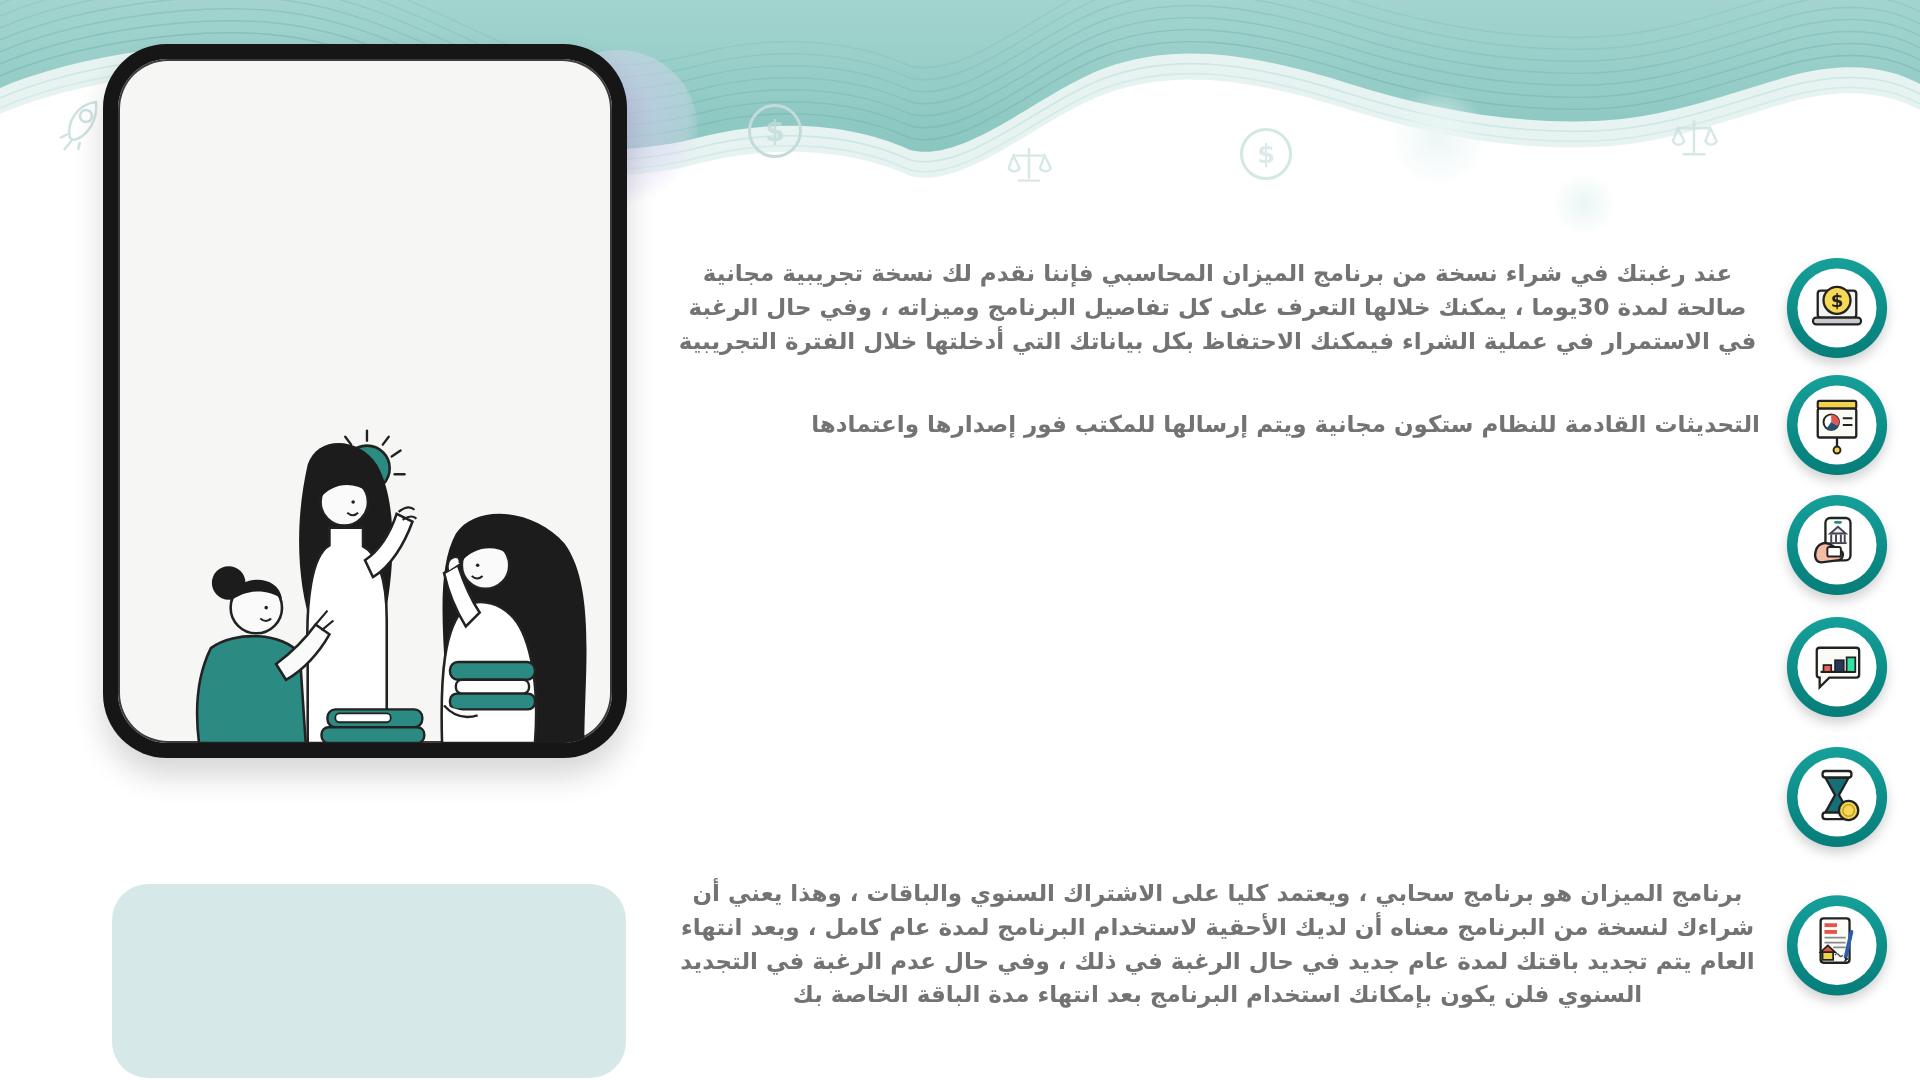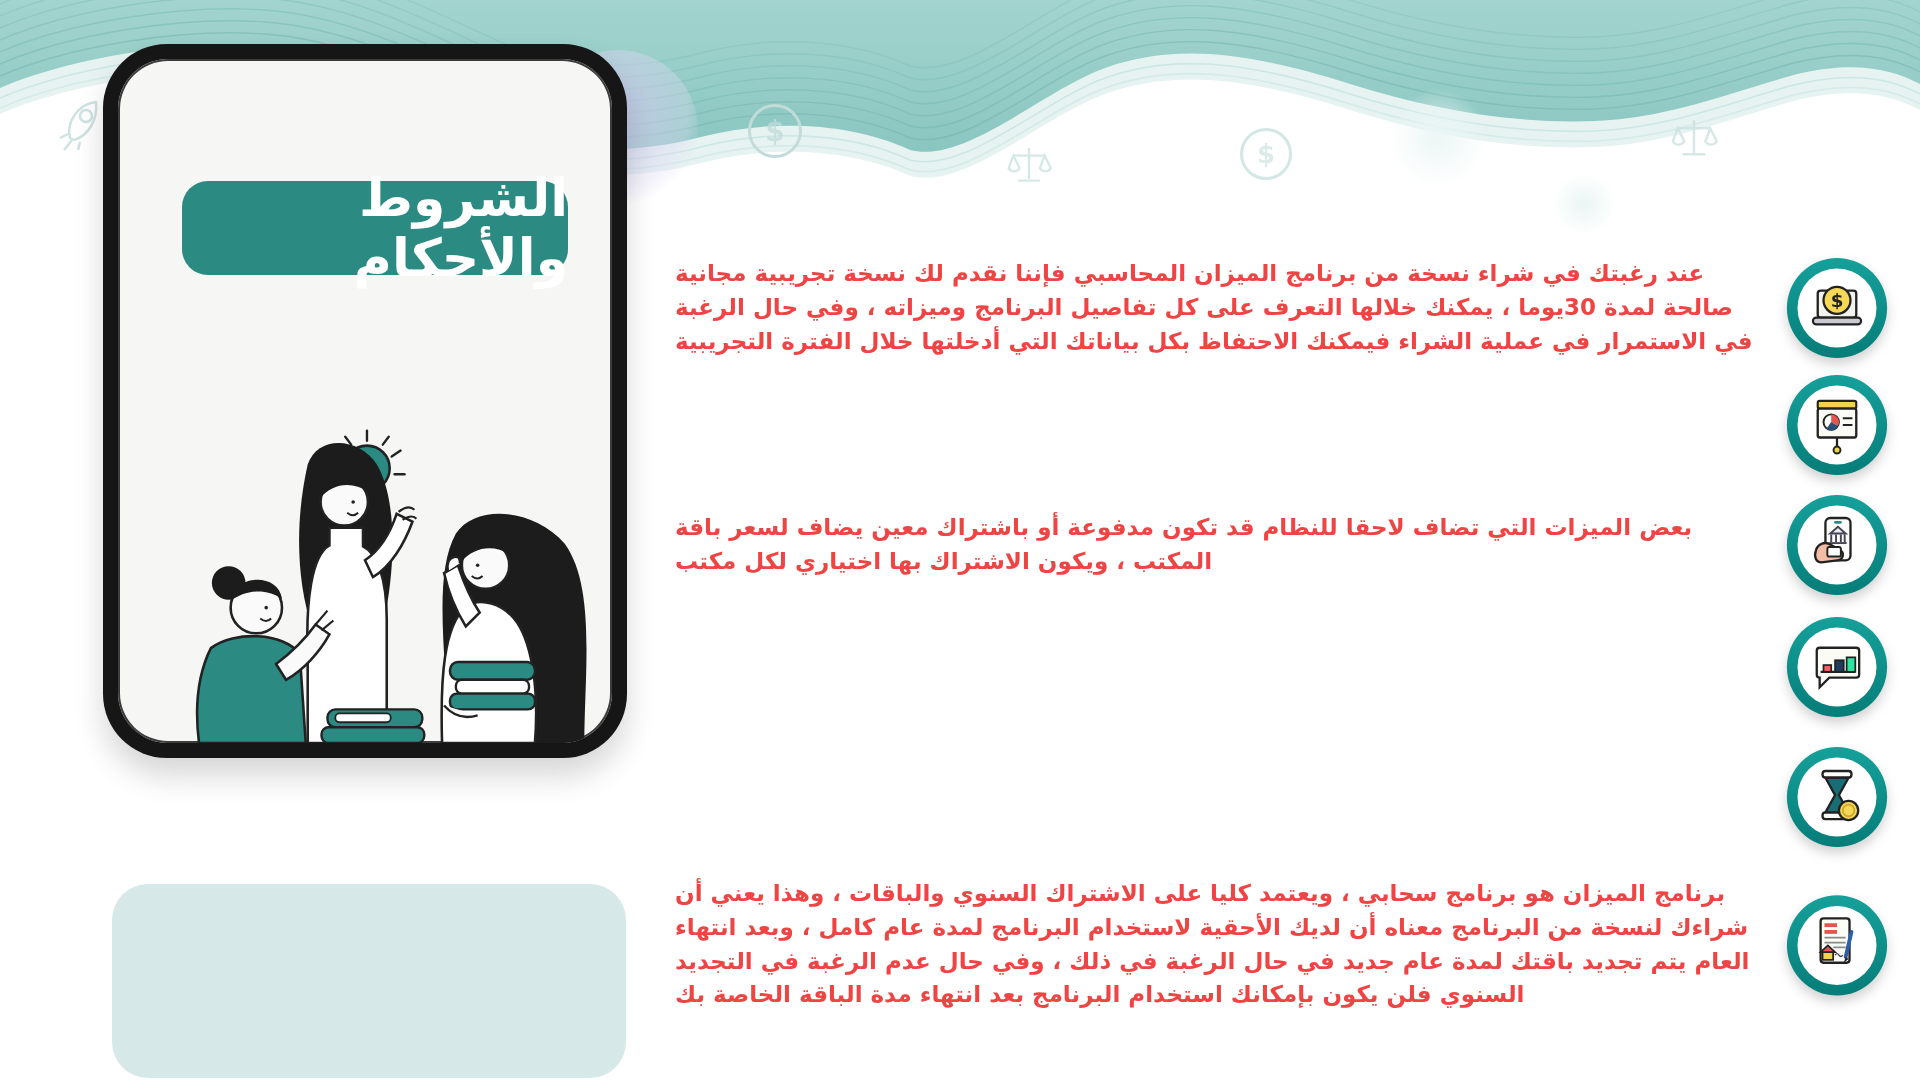--- a/index.html
+++ b/index.html
@@ -31,22 +31,22 @@
     justify-content:center;color:#ffffff;font-size:52px;font-weight:bold;}
   #illustration{position:absolute;left:0;bottom:0;width:100%;height:336px;}
   
   #bottom-card{left:112px;top:884px;width:514px;height:194px;
     background:#d6e9e8;border-radius:36px;}
   
   .term-row{position:absolute;right:30px;display:flex;direction:rtl;
     align-items:center;gap:24px;transform:translateY(-50%);}
   .term-icon{width:106px;height:106px;flex:0 0 106px;
     filter:drop-shadow(0 6px 6px rgba(0,0,0,.18));}
-  .term-text{max-width:1085px;direction:rtl;text-align:left;
-    font-size:23px;font-weight:bold;line-height:1.47;color:#ef4444;}
+  .term-text{max-width:1085px;direction:rtl;text-align:center;
+    font-size:23px;font-weight:bold;line-height:1.47;color:#737373;}
 </style>
 </head>
 <body>
 
 <svg id="top-wave" class="abs" viewBox="0 0 1920 240">
   <defs>
     <linearGradient id="wgrad" x1="0" y1="0" x2="0" y2="1">
       <stop offset="0" stop-color="#a3d4cf"></stop>
       <stop offset="1" stop-color="#8ac6c0"></stop>
     </linearGradient>
@@ -108,23 +108,20 @@
 </div>
 <svg class="abs bg-ico" style="left:1668px;top:112px" width="52" height="52" viewBox="0 0 64 64">
   <g stroke="#cde3e1" stroke-width="3" fill="none">
     <path d="M32,10 L32,50 M18,52 L46,52 M12,20 L52,20"></path>
     <path d="M12,20 L6,36 A8,8 0 0 0 20,36 Z M52,20 L46,36 A8,8 0 0 0 60,36 Z"></path>
   </g>
 </svg>
 
 <div id="phone" class="abs">
   <div id="phone-screen">
-    <div id="title-badge">
-      <span>الشروط والأحكام</span>
-    </div>
     <svg id="illustration" viewBox="0 0 500 330" preserveAspectRatio="xMidYMax meet">
 
       <g transform="translate(252,52)">
         <g stroke="#222" stroke-width="2.4" stroke-linecap="round">
           <path d="M-34,-18 L-25,-12"></path>
             <path d="M0,-38 L0,-28"></path>
             <path d="M34,-18 L25,-12"></path>
           <path d="M-38,6 L-28,6"></path>
             <path d="M38,6 L28,6"></path>
           <path d="M-22,-32 L-16,-24"></path>
@@ -216,39 +213,39 @@
       <rect x="12" y="9" width="40" height="8" rx="2" fill="#f2d24b" stroke="#222" stroke-width="2.2"></rect>
       <rect x="12" y="17" width="40" height="30" rx="2" fill="#fbfbf6" stroke="#222" stroke-width="2.4"></rect>
       <circle cx="26" cy="31" r="8" fill="#fff" stroke="#222" stroke-width="2"></circle>
       <path d="M26,31 L26,23 A8,8 0 0 1 33,35 Z" fill="#e4554f"></path>
       <path d="M26,31 L33,35 A8,8 0 0 1 21,38 Z" fill="#274f77"></path>
       <path d="M38,27 L48,27 M38,34 L48,34" stroke="#222" stroke-width="2"></path>
       <path d="M32,47 L32,56" stroke="#222" stroke-width="2.4"></path>
       <circle cx="32" cy="60" r="3.6" fill="#f2d24b" stroke="#222" stroke-width="2"></circle>
     </g>
   </svg>
+  <div class="term-text">التحديثات القادمة للنظام ستكون مجانية ويتم إرسالها للمكتب فور إصدارها واعتمادها</div>
 </div>
 
 <div class="term-row" style="top:545px">
   <svg class="term-icon" viewBox="0 0 110 110">
     <circle cx="55" cy="55" r="52" fill="url(#rg)"></circle>
     <circle cx="55" cy="55" r="41" fill="#ffffff"></circle>
     <g transform="translate(23,21)">
       <rect x="20" y="6" width="26" height="44" rx="5" fill="#fdfdfa" stroke="#222" stroke-width="2.4"></rect>
       <rect x="29" y="9" width="8" height="3" rx="1.5" fill="#2b8a81"></rect>
       <g stroke="#445" stroke-width="2" fill="#e9eef2">
         <path d="M25,22 L41,22 L33,15 Z"></path>
         <path d="M26,23 L26,31 M31,23 L31,31 M36,23 L36,31 M40,23 L40,31"></path>
         <path d="M24,32 L42,32"></path>
       </g>
       <path d="M10,40 C12,32 20,30 26,34 L36,40 C40,43 38,50 32,50 L16,52 C10,52 8,46 10,40 Z" fill="#f4bca4" stroke="#222" stroke-width="2.4"></path>
       <rect x="22" y="36" width="14" height="10" rx="2" fill="#fff" stroke="#222" stroke-width="2"></rect>
     </g>
   </svg>
-  <div class="term-text">بعض الميزات التي تضاف لاحقا للنظام قد تكون مدفوعة أو باشتراك معين يضاف لسعر باقة المكتب ، ويكون الاشتراك بها اختياري لكل مكتب</div>
 </div>
 
 <div class="term-row" style="top:667px">
   <svg class="term-icon" viewBox="0 0 110 110">
     <circle cx="55" cy="55" r="52" fill="url(#rg)"></circle>
     <circle cx="55" cy="55" r="41" fill="#ffffff"></circle>
     <g transform="translate(23,23)">
       <path d="M14,12 L52,12 Q55,12 55,15 L55,40 Q55,43 52,43 L24,43 L14,53 L14,43 Q11,43 11,40 L11,15 Q11,12 14,12 Z" fill="#fbfbf6" stroke="#222" stroke-width="2.4"></path>
       <path d="M15,37 L51,37" stroke="#222" stroke-width="2.2"></path>
       <rect x="18" y="30" width="8" height="7" fill="#f0605e" stroke="#222" stroke-width="1.8"></rect>

